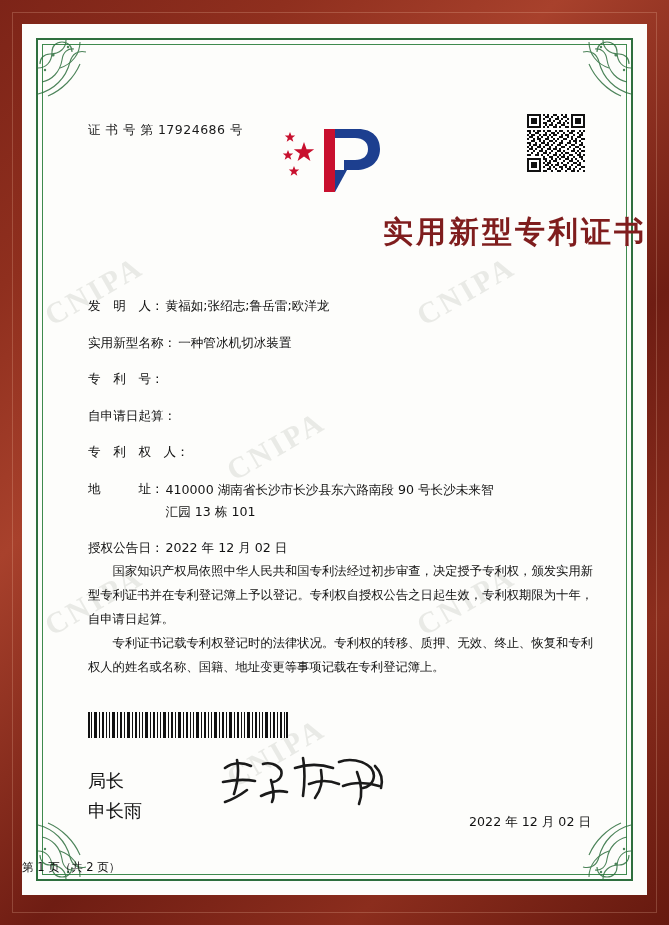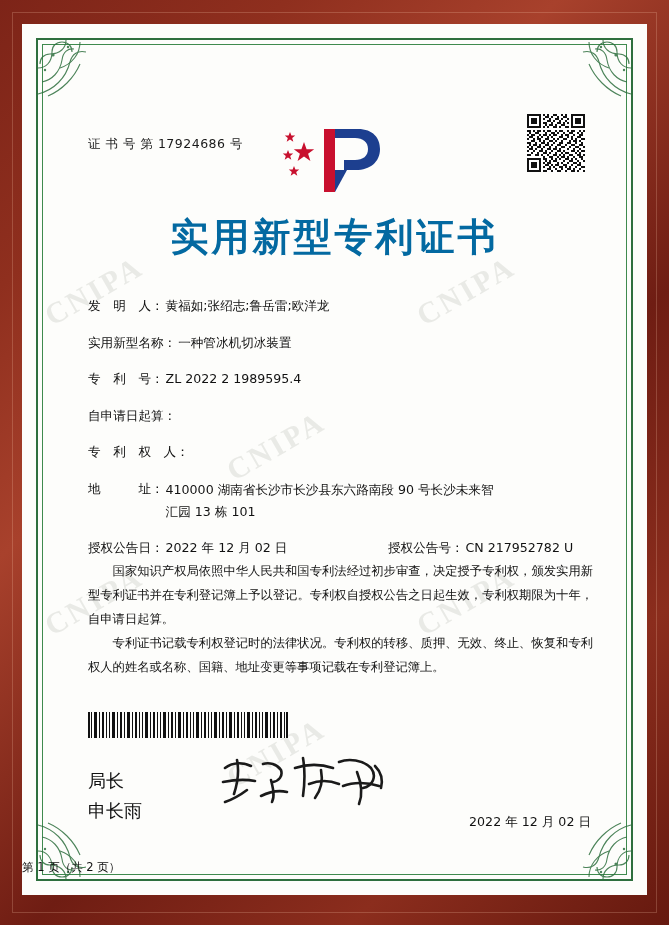--- a/index.html
+++ b/index.html
@@ -83,21 +83,21 @@
   .wm1 { left: 18px;  top: 250px; }
   .wm2 { left: 390px; top: 250px; }
   .wm3 { left: 18px;  top: 560px; }
   .wm4 { left: 390px; top: 560px; }
   .wm5 { left: 200px; top: 405px; }
   .wm6 { left: 200px; top: 712px; }
 
   .cert-no {
     position: absolute;
     left: 66px;
-    top: 112px;
+    top: 98px;
     font-size: 12.5px;
     letter-spacing: 0.5px;
     color: #1a1a1a;
     white-space: nowrap;
   }
 
   
   .qr {
     position: absolute;
     right: 62px;
@@ -113,25 +113,25 @@
     top: 100px;
     transform: translateX(-50%);
     width: 110px;
     height: 72px;
   }
 
   .main-title {
     position: absolute;
     top: 188px;
     left: 0; right: 0;
-    text-align: center;
-    font-size: 38px;
+    text-align: right;
+    font-size: 30px;
     font-weight: 700;
     letter-spacing: 3px;
-    color: #0369a1;
+    color: #7f1d1d;
     font-family: "DejaVu Sans", "Liberation Sans", sans-serif;
   }
 
   .fields {
     position: absolute;
     top: 272px;
     left: 66px;
     right: 52px;
   }
   .field-row {
@@ -557,45 +557,40 @@
         <span class="field-value">黄福如;张绍志;鲁岳雷;欧洋龙</span>
       </div>
 
       <div class="field-row">
         <span class="field-label">实用新型名称：</span>
         <span class="field-value">一种管冰机切冰装置</span>
       </div>
 
       <div class="field-row">
         <span class="field-label">专　利　号：</span>
-        <span class="field-value">ZL 2022 2 1989595.4</span>
       </div>
 
       <div class="field-row">
         <span class="field-label">自申请日起算：</span>
       </div>
 
       <div class="field-row">
         <span class="field-label">专　利　权　人：</span>
       </div>
 
       <div class="field-row addr">
         <span class="field-label">地　　　址：</span>
         <span class="field-value" style="white-space: pre-line;">410000 湖南省长沙市长沙县东六路南段 90 号长沙未来智
 汇园 13 栋 101</span>
       </div>
 
       <div class="two-col">
         <span class="col first">
           <span class="field-label">授权公告日：</span>
           <span class="field-value">2022 年 12 月 02 日</span>
-        </span>
-        <span class="col">
-          <span class="field-label">授权公告号：</span>
-          <span class="field-value">CN 217952782 U</span>
         </span>
       </div>
     </div>
 
     <div class="paras">
       <p>国家知识产权局依照中华人民共和国专利法经过初步审查，决定授予专利权，颁发实用新型专利证书并在专利登记簿上予以登记。专利权自授权公告之日起生效，专利权期限为十年，自申请日起算。</p>
       <p>专利证书记载专利权登记时的法律状况。专利权的转移、质押、无效、终止、恢复和专利权人的姓名或名称、国籍、地址变更等事项记载在专利登记簿上。</p>
     </div>
 
     <svg class="barcode" viewBox="0 0 200 26" shape-rendering="crispEdges">

